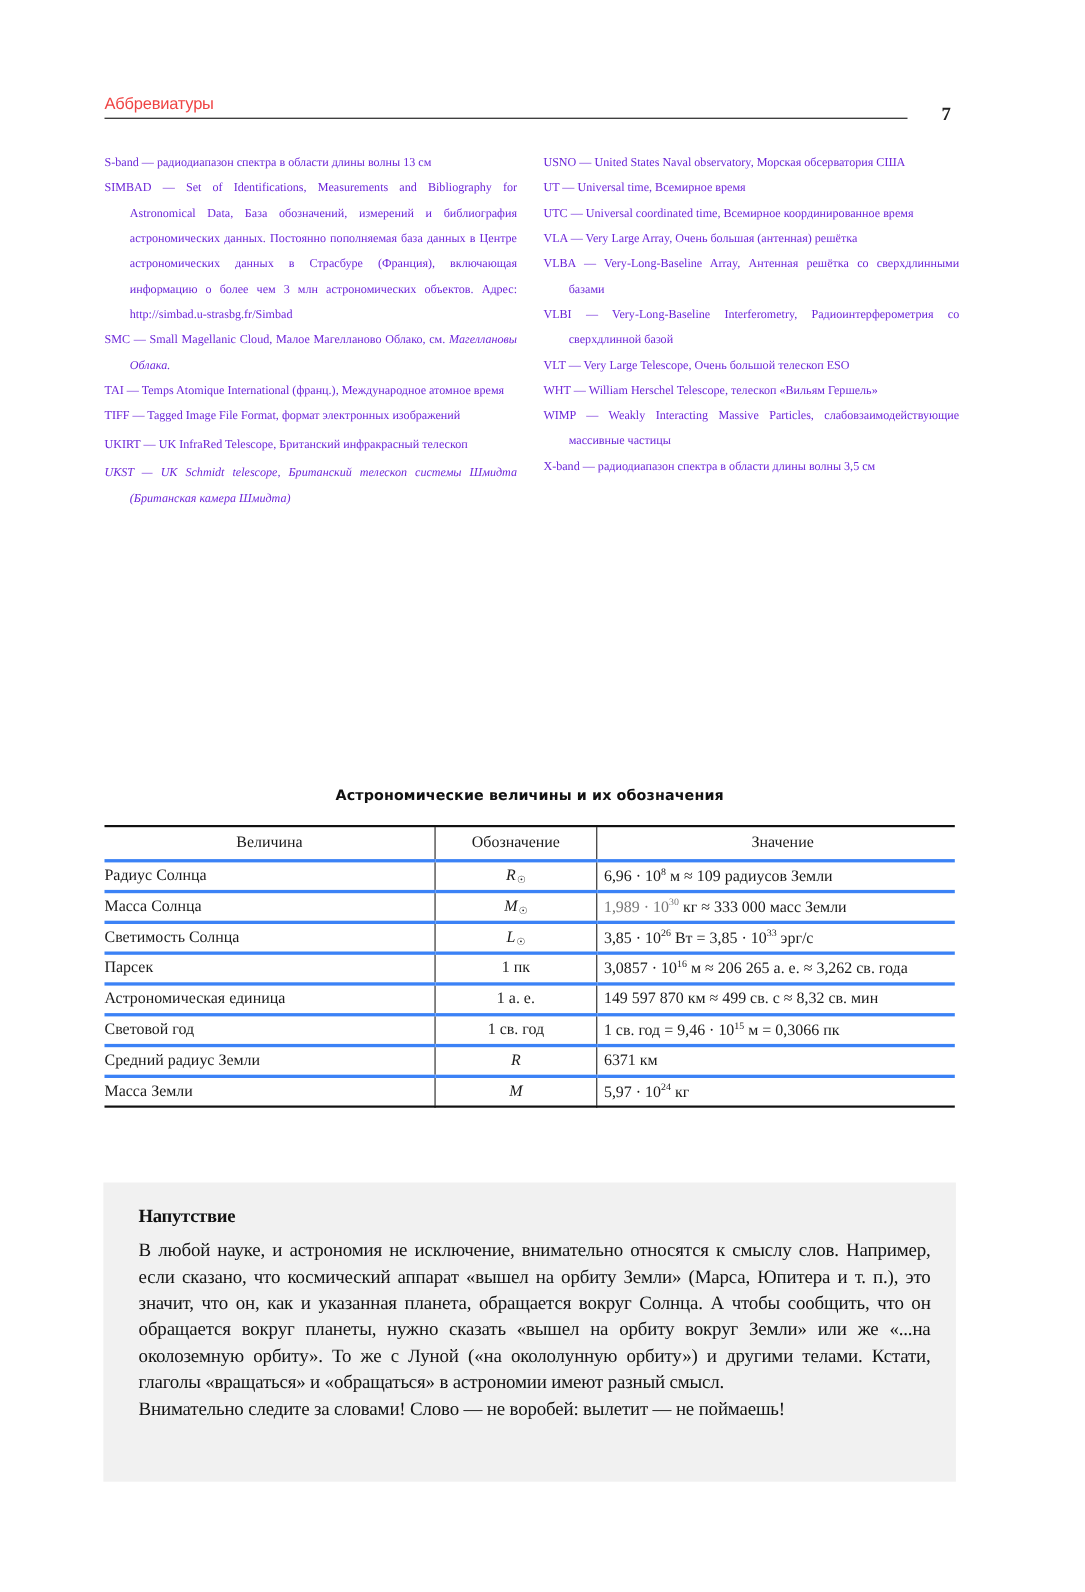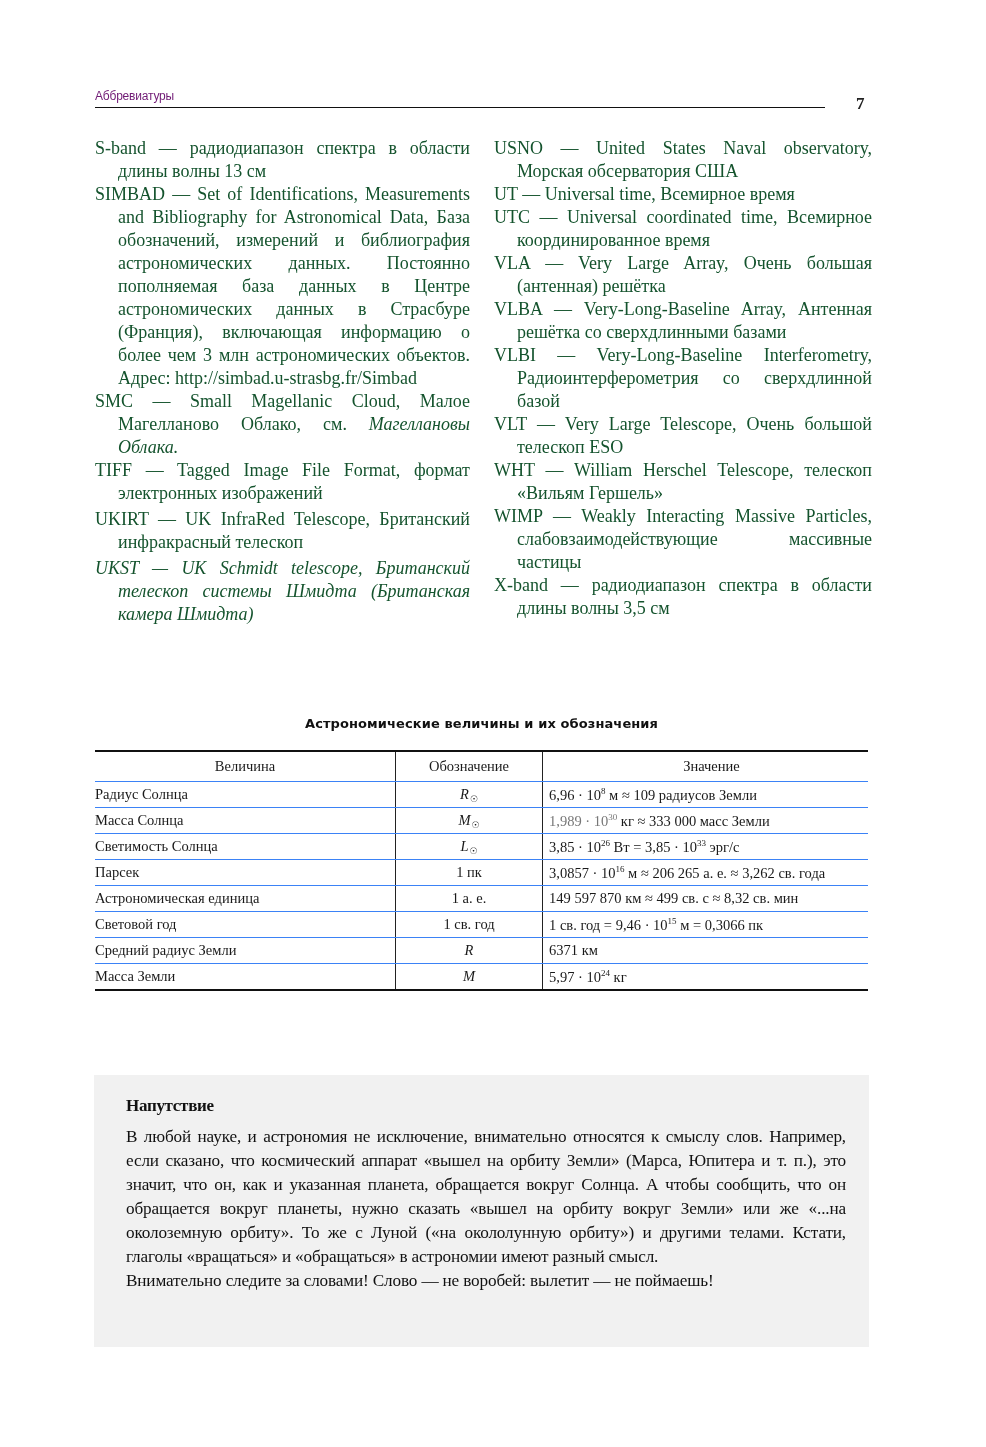--- a/index.html
+++ b/index.html
@@ -1,33 +1,33 @@
 <!DOCTYPE html>
 <html><head>
 <meta charset="utf-8">
 <style>
   html, body { margin: 0; padding: 0; background: #ffffff; }
   body { width: 986px; height: 1447px; position: relative; overflow: hidden; color: #1a1a1a; }
 
   .running-head { position: absolute; left: 95px; top: 86px; width: 730px; height: 21px; border-bottom: 1.5px solid #111; }
-  .running-head-title { font-family: "Liberation Sans", sans-serif; font-size: 12px; color: #701a75; line-height: 18px; letter-spacing: -0.2px; }
+  .running-head-title { font-family: "Liberation Sans", sans-serif; font-size: 15px; color: #ef4444; line-height: 18px; letter-spacing: -0.2px; }
   .page-number { position: absolute; left: 856px; top: 94px; font-family: "Liberation Serif", serif; font-size: 17px; font-weight: bold; color: #222; }
 
-  .col { position: absolute; top: 137px; font-family: "Liberation Serif", serif; font-size: 18px; line-height: 23px; color: #14532d; }
+  .col { position: absolute; top: 137px; font-family: "Liberation Serif", serif; font-size: 11px; line-height: 23px; color: #6d28d9; }
   .col-left { left: 95px; width: 375px; }
   .col-right { left: 494px; width: 378px; }
   .entry { text-indent: -23px; padding-left: 23px; text-align: justify; hyphens: manual; margin: 0; }
   .entry .term { }
   .entry .italic { font-style: italic; }
 
   .table-title { position: absolute; left: 95px; top: 716px; width: 773px; text-align: center; font-family: "DejaVu Sans", sans-serif; font-weight: bold; font-size: 13px; color: #111; letter-spacing: 0.1px; }
 
   table.astro { position: absolute; left: 95px; top: 750px; width: 773px; border-collapse: collapse; font-family: "Liberation Serif", serif; font-size: 14.5px; color: #1a1a1a; }
   table.astro { border-top: 2px solid #111; border-bottom: 2px solid #111; }
-  table.astro th, table.astro td { height: 25px; padding: 0 0 0 0; border-bottom: 1px solid #3b82f6; font-weight: normal; vertical-align: middle; white-space: nowrap; }
+  table.astro th, table.astro td { height: 25px; padding: 0 0 0 0; border-bottom: 3px solid #3b82f6; font-weight: normal; vertical-align: middle; white-space: nowrap; }
   table.astro th { height: 29px; }
   table.astro tr:last-child td { border-bottom: none; }
   table.astro .c1 { width: 300px; text-align: left; border-right: 1px solid #222; }
   table.astro th.c1 { text-align: center; }
   table.astro .c2 { width: 146px; text-align: center; border-right: 1px solid #222; }
   table.astro .c3 { text-align: left; padding-left: 6px; }
   table.astro th.c3 { text-align: center; padding-left: 12px; }
   table.astro .sym { font-style: italic; }
   table.astro .sun { font-size: 9px; font-style: normal; vertical-align: -3px; margin-left: 1px; }
   table.astro .light { color: #777; }
@@ -42,20 +42,21 @@
 
 <div class="running-head">
   <span class="running-head-title">Аббревиатуры</span>
 </div>
 <div class="page-number">7</div>
 
 <div class="col col-left" id="col-left">
     <p class="entry"><span class="term">S-band</span><span> — </span><span>радиодиапазон спектра в области длины волны 13 см</span></p>
     <p class="entry"><span class="term">SIMBAD</span><span> — </span><span>Set of Identifications, Measurements and Bibliography for Astronomical Data, База обозначений, измерений и библиография астрономических данных. Постоянно пополняемая база данных в Центре астрономических данных в Страсбуре (Франция), включающая информацию о более чем 3 млн астрономических объектов. Адрес: http://simbad.u-strasbg.fr/Simbad</span></p>
     <p class="entry"><span class="term">SMC</span><span> — </span><span>Small Magellanic Cloud, Малое Магелланово Облако, см. </span><span class="italic">Магеллановы Облака.</span></p>
+    <p class="entry"><span class="term">TAI</span><span> — </span><span>Temps Atomique International (франц.), Международное атомное время</span></p>
     <p class="entry"><span class="term">TIFF</span><span> — </span><span>Tagged Image File Format, формат электронных изображений</span></p>
     <p class="entry" style="margin-top: 3px;"><span class="term">UKIRT</span><span> — </span><span>UK InfraRed Telescope, Британский инфракрасный телескоп</span></p>
     <p class="entry" style="margin-top: 3px; font-style: italic;"><span class="term">UKST</span><span> — </span><span>UK Schmidt telescope, Британский телескоп системы Шмидта (Британская камера Шмидта)</span></p>
   </div>
 <div class="col col-right" id="col-right">
     <p class="entry"><span class="term">USNO</span><span> — </span><span>United States Naval observatory, Морская обсерватория США</span></p>
     <p class="entry"><span class="term">UT</span><span> — </span><span>Universal time, Всемирное время</span></p>
     <p class="entry"><span class="term">UTC</span><span> — </span><span>Universal coordinated time, Всемирное координированное время</span></p>
     <p class="entry"><span class="term">VLA</span><span> — </span><span>Very Large Array, Очень большая (антенная) решётка</span></p>
     <p class="entry"><span class="term">VLBA</span><span> — </span><span>Very-Long-Baseline Array, Антенная решётка со сверхдлинными базами</span></p>

